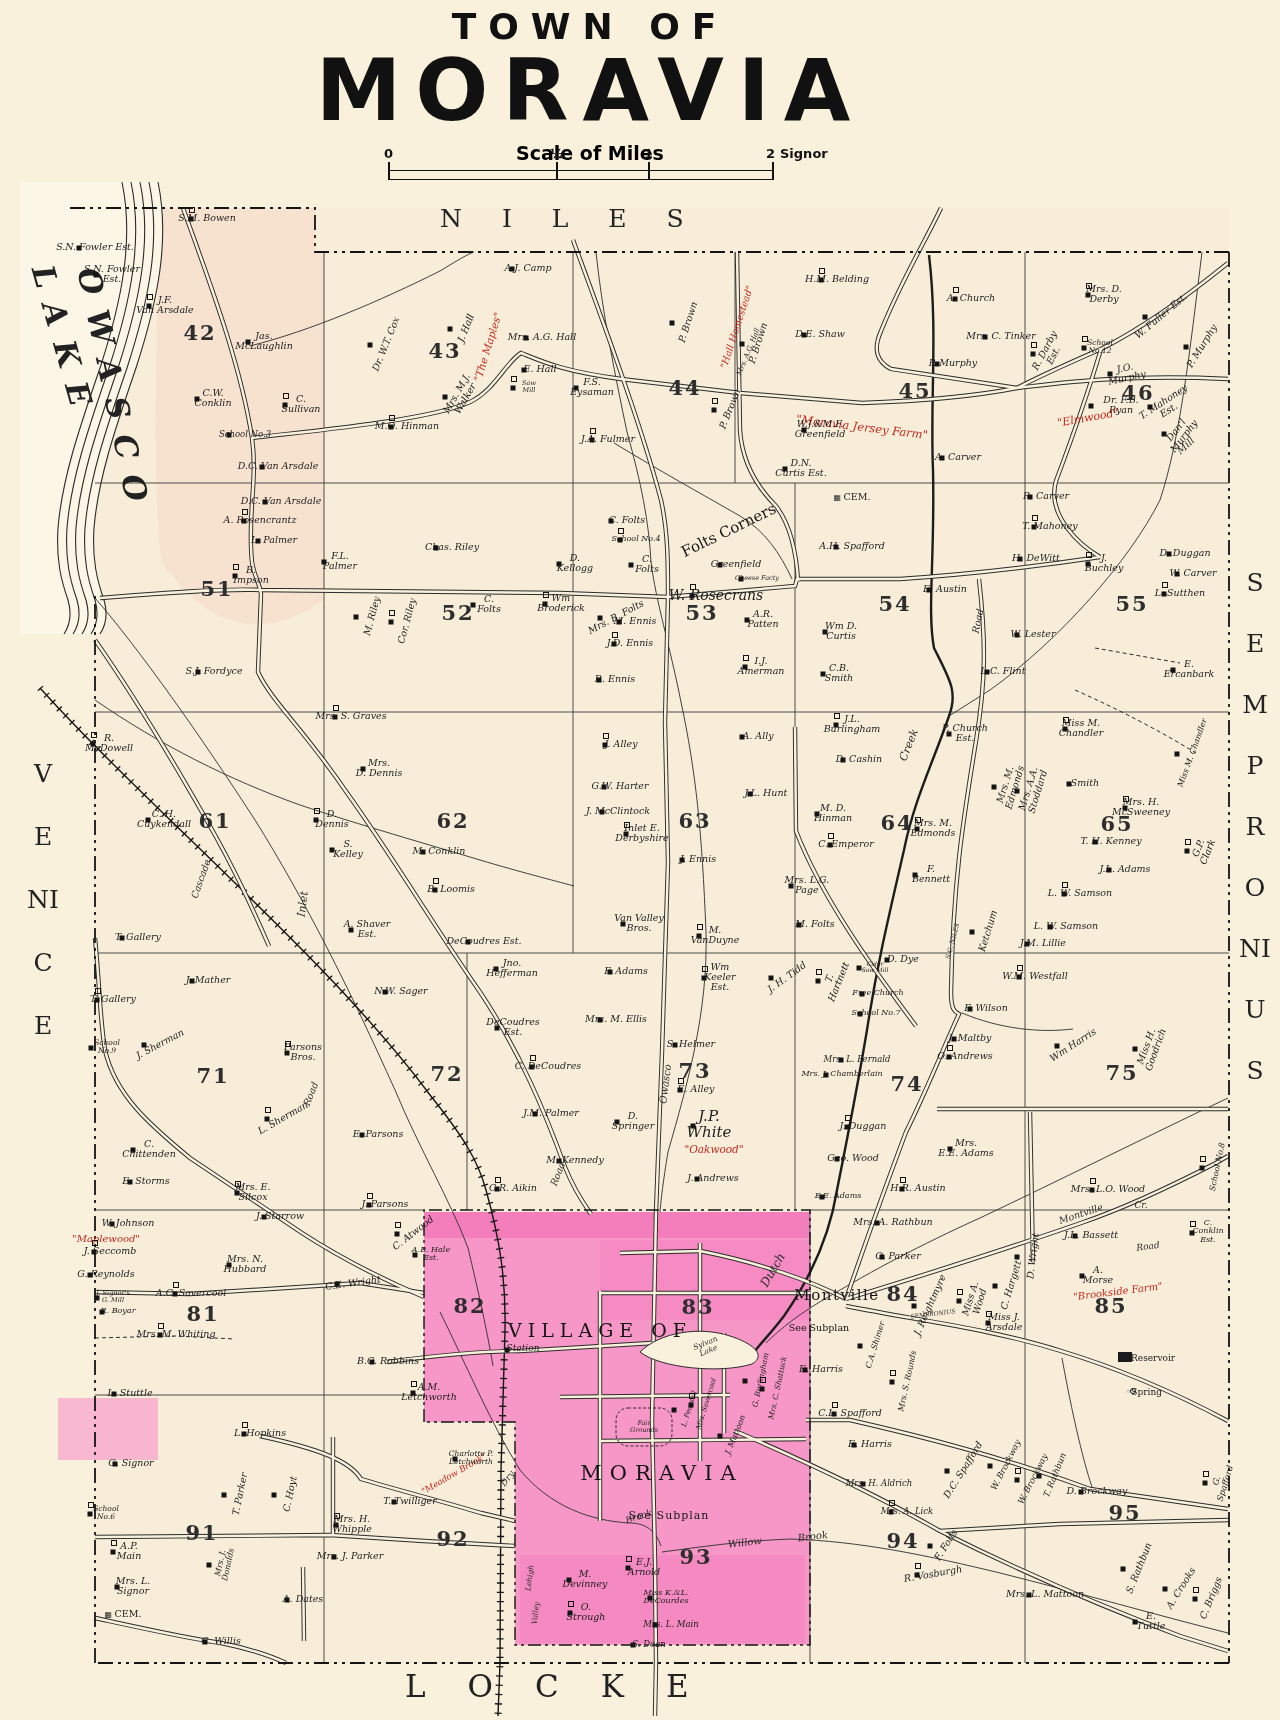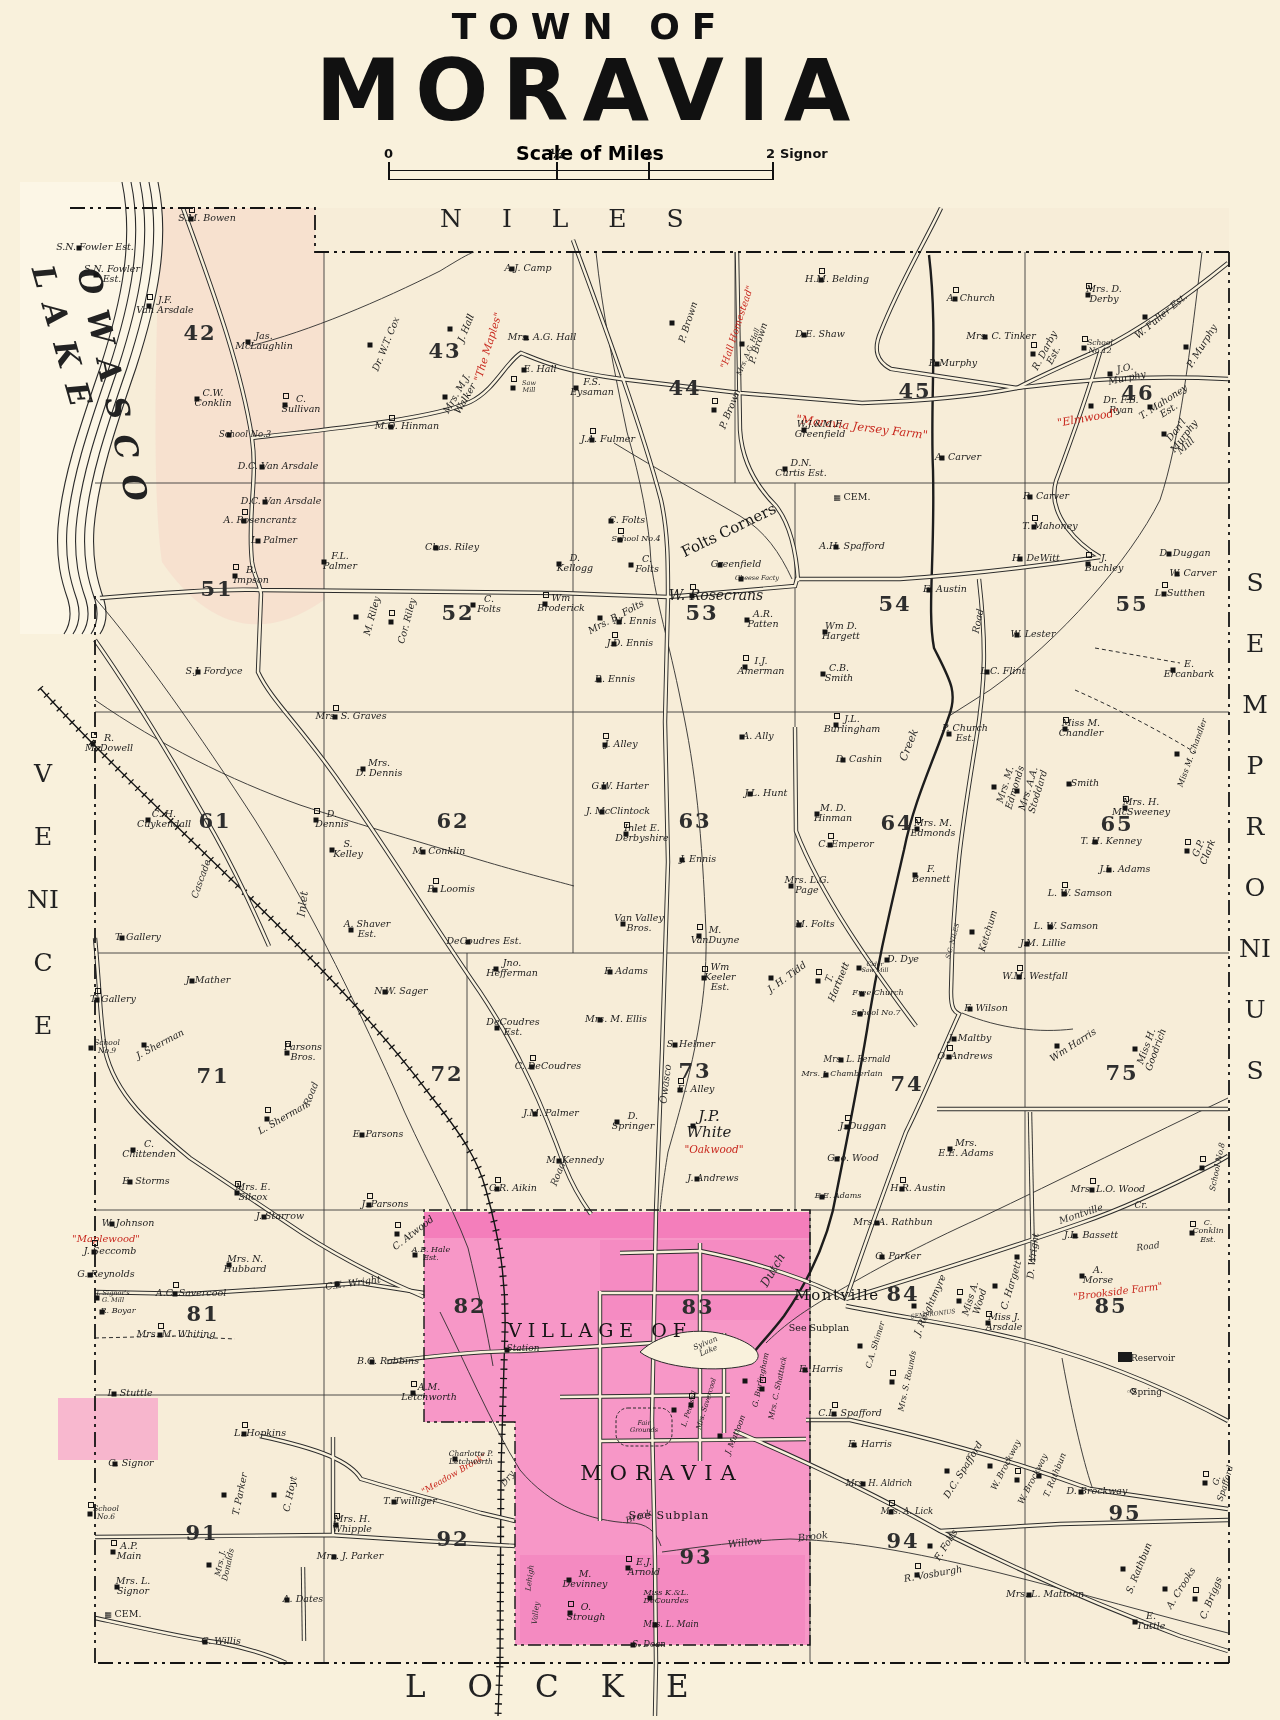--- a/index.html
+++ b/index.html
@@ -395,21 +395,21 @@
       <span class="house" style="left: 720px; top: 565px;"></span>
       <span class="ml" style="left: 757px; top: 578px; font-size: 6.5px; transform: translate(-50%, -50%) rotate(0deg);">Cheese Facty</span>
       <span class="house" style="left: 741px; top: 579px;"></span>
       <span class="ml" style="left: 716px; top: 595px; font-size: 14px; transform: translate(-50%, -50%) rotate(0deg);">W. Rosecrans</span>
       <span class="house" style="left: 692px; top: 596px;"></span>
       <span class="house hollow" style="left: 693px; top: 587px;"></span>
       <span class="ml" style="left: 763px; top: 619px; font-size: 9.5px; transform: translate(-50%, -50%) rotate(0deg);">A.R.
 Patten</span>
       <span class="house" style="left: 747px; top: 620px;"></span>
       <span class="ml" style="left: 841px; top: 631px; font-size: 9.5px; transform: translate(-50%, -50%) rotate(0deg);">Wm D.
-Hargett</span>
+Curtis</span>
       <span class="house" style="left: 825px; top: 632px;"></span>
       <span class="ml" style="left: 761px; top: 666px; font-size: 9.5px; transform: translate(-50%, -50%) rotate(0deg);">I.J.
 Amerman</span>
       <span class="house" style="left: 745px; top: 667px;"></span>
       <span class="house hollow" style="left: 746px; top: 658px;"></span>
       <span class="ml" style="left: 839px; top: 673px; font-size: 9.5px; transform: translate(-50%, -50%) rotate(0deg);">C.B.
 Smith</span>
       <span class="house" style="left: 823px; top: 674px;"></span>
       <span class="ml" style="left: 1046px; top: 496px; font-size: 9.5px; transform: translate(-50%, -50%) rotate(0deg);">R. Carver</span>
       <span class="house" style="left: 1030px; top: 497px;"></span>

